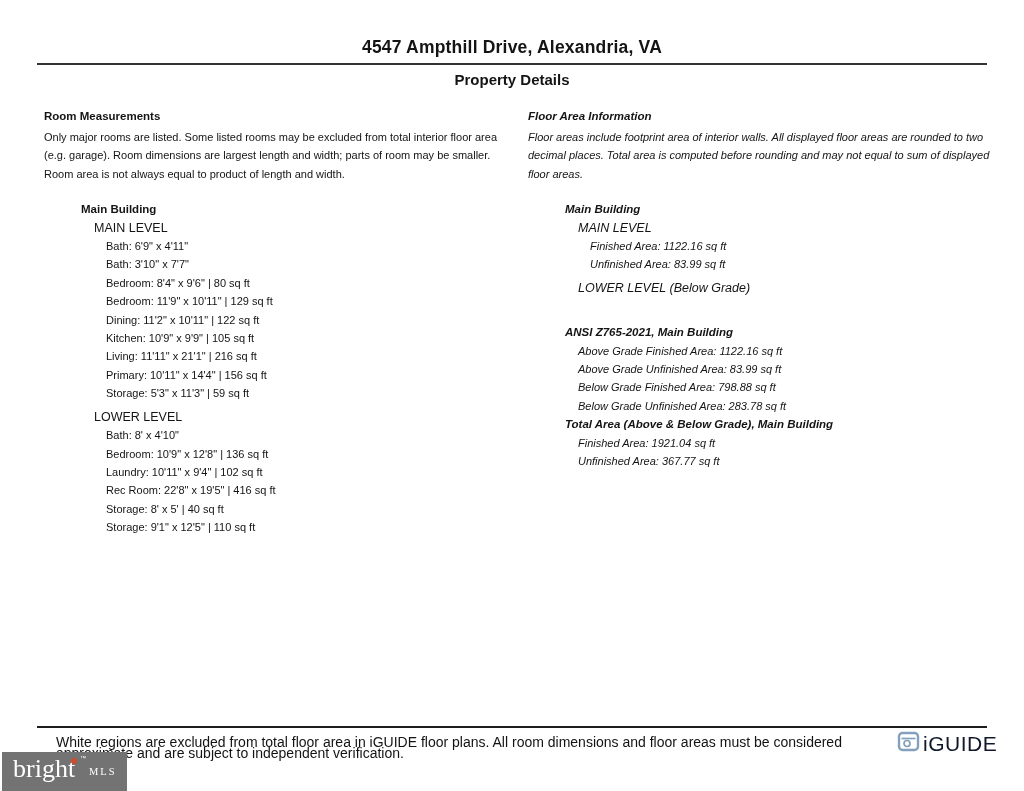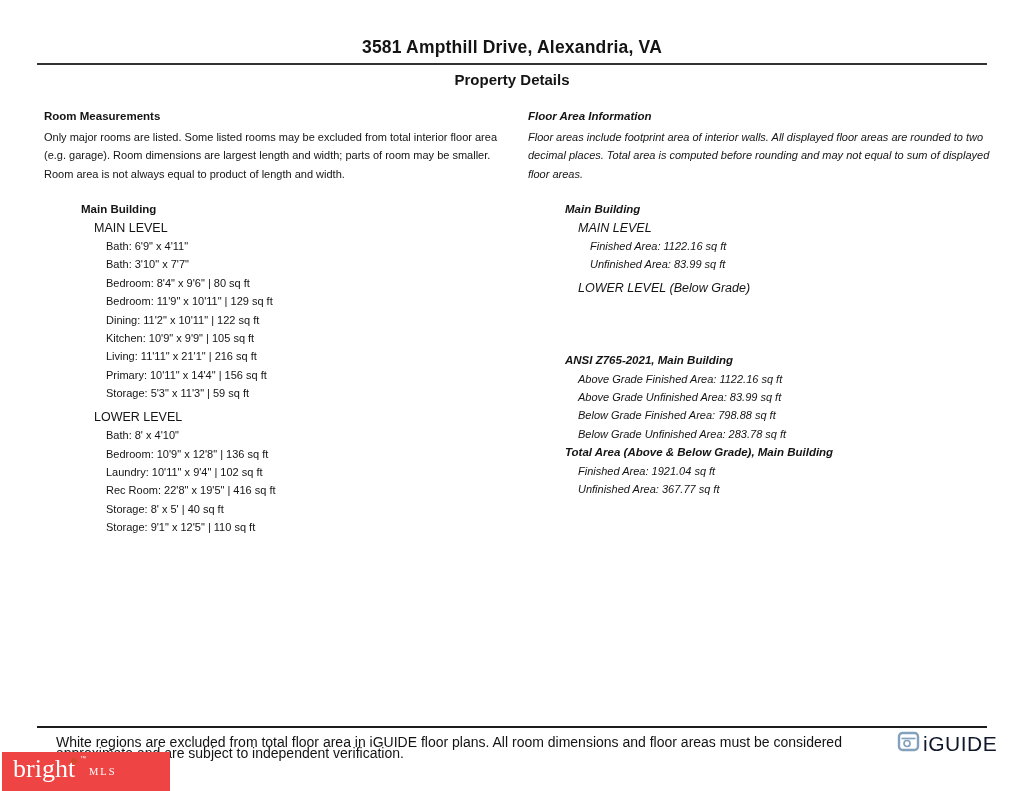--- a/index.html
+++ b/index.html
@@ -65,21 +65,21 @@
     margin-left: 37px;
     margin-top: 17px;
   }
   .level { margin-top: 0; }
   .level + .level { margin-top: 5px; }
   .level-name {
     font-size: 12.5px;
     margin-left: 50px;
   }
   .lines { margin-left: 62px; }
-  .ansi-block { margin-top: 54px; }
+  .ansi-block { margin-top: 26px; }
   .total-block { }
   .ansi-title {
     font-weight: bold;
     font-size: 11.5px;
     margin-left: 37px;
   }
   .ansi-lines { margin-left: 50px; }
   .disclaimer {
     position: absolute;
     left: 56px;
@@ -102,22 +102,21 @@
     font-size: 21px;
     letter-spacing: 0.5px;
     line-height: 24px;
   }
   .bright-box {
     position: absolute;
     left: 2px;
     top: 752px;
     width: 125px;
     height: 39px;
-    background: #ef4444;
-    padding-left: 43px;
+    background: #737373;
   }
   .bright-word {
     position: absolute;
     left: 11px;
     top: 2px;
     font-family: "Liberation Serif", serif;
     font-size: 26px;
     line-height: 30px;
     color: #ffffff;
   }
@@ -145,21 +144,21 @@
     letter-spacing: 2px;
     color: #ffffff;
     font-family: "Liberation Serif", serif;
   }
 </style>
 </head>
 <body>
 
 <div class="page">
 
-  <div class="title">3581 Ampthill Drive, Alexandria, VA</div>
+  <div class="title">4547 Ampthill Drive, Alexandria, VA</div>
   <div class="rule rule-top"></div>
   <div class="subtitle">Property Details</div>
 
   <div class="col col-left">
     <div class="sec-title">Room Measurements</div>
     <div class="sec-desc">Only major rooms are listed. Some listed rooms may be excluded from total interior floor area (e.g. garage). Room dimensions are largest length and width; parts of room may be smaller. Room area is not always equal to product of length and width.</div>
 
     <div class="bld-title">Main Building</div>
 
     <div class="level">

